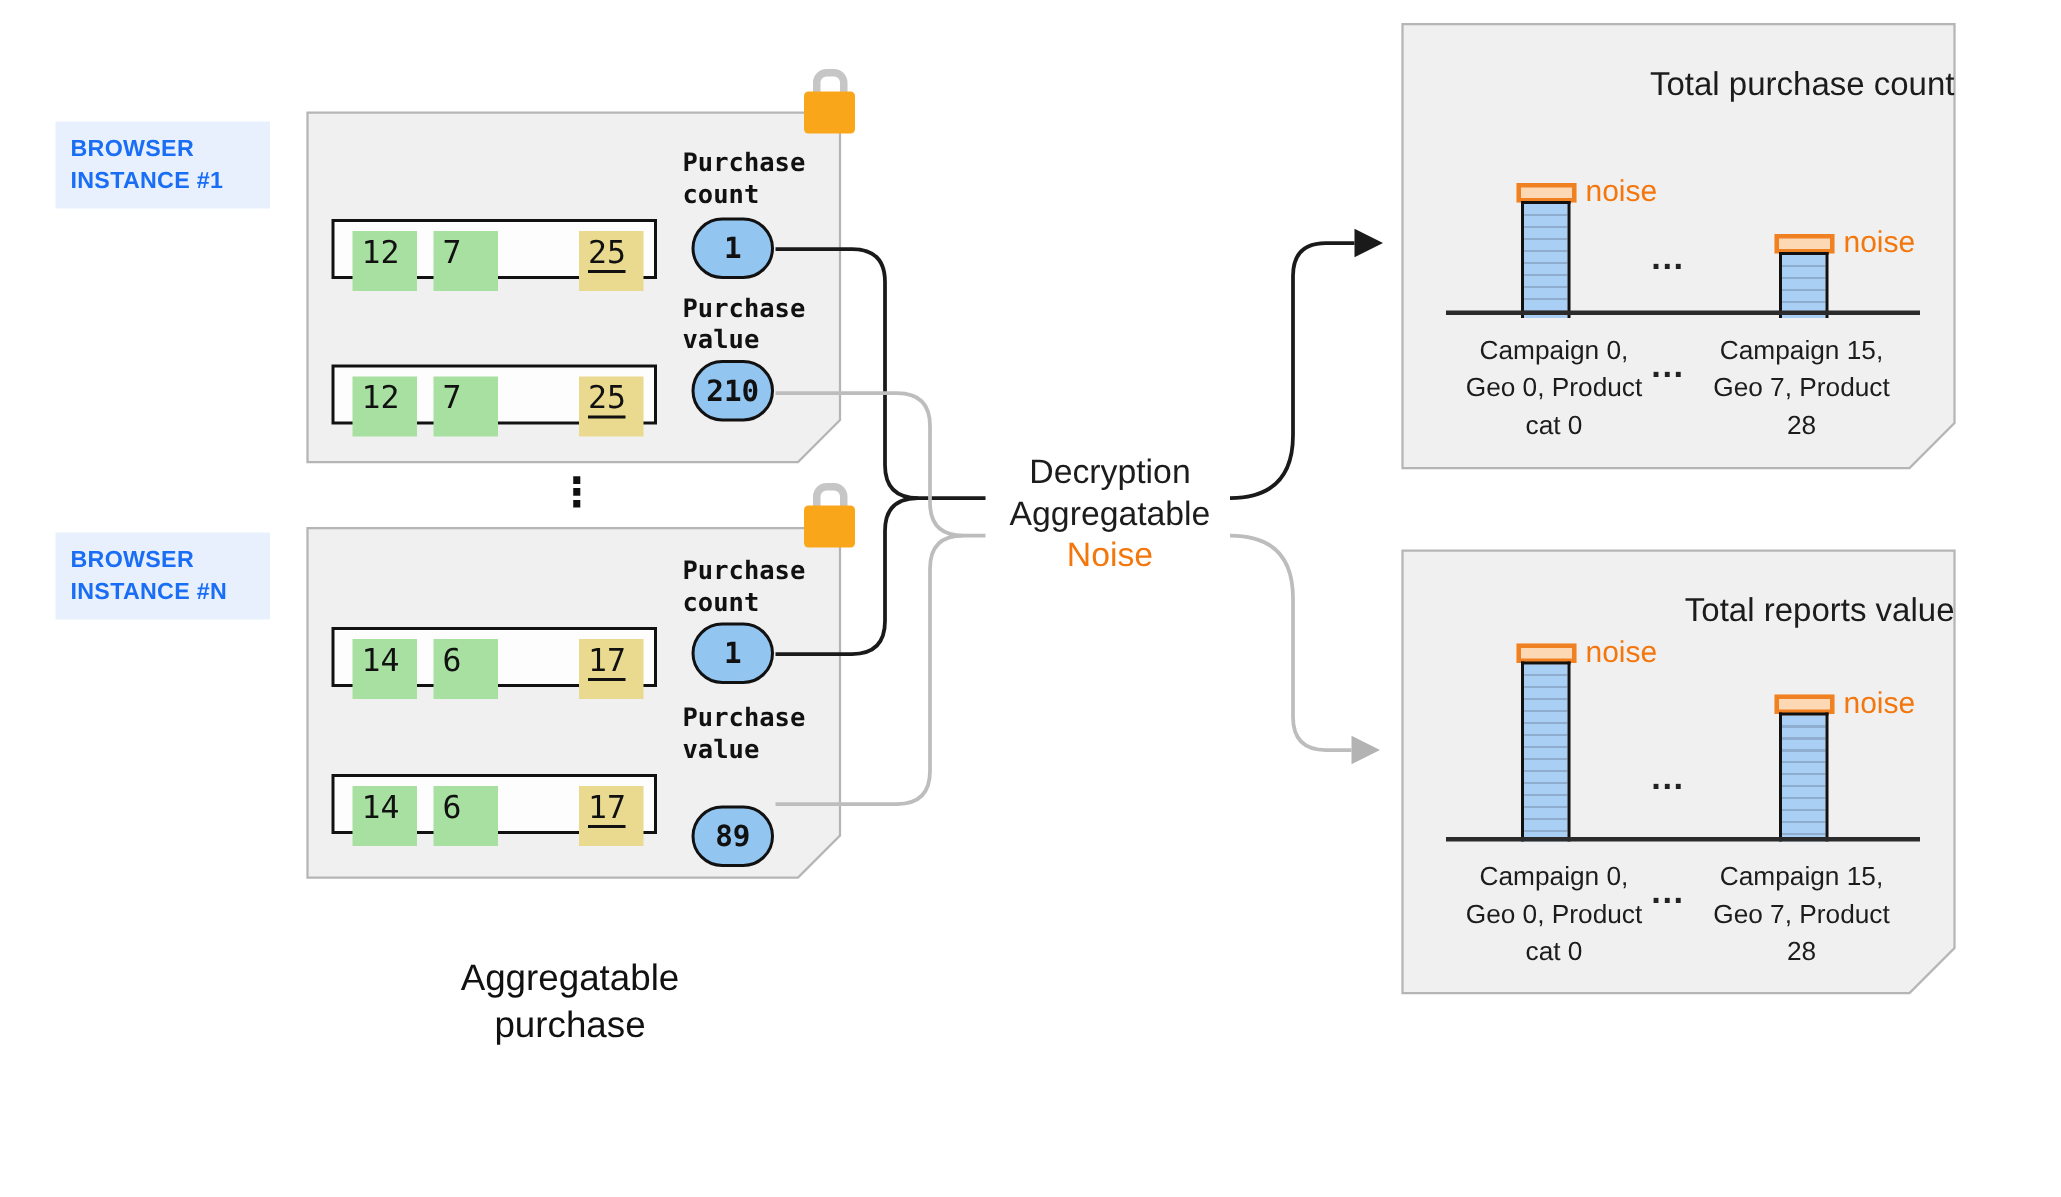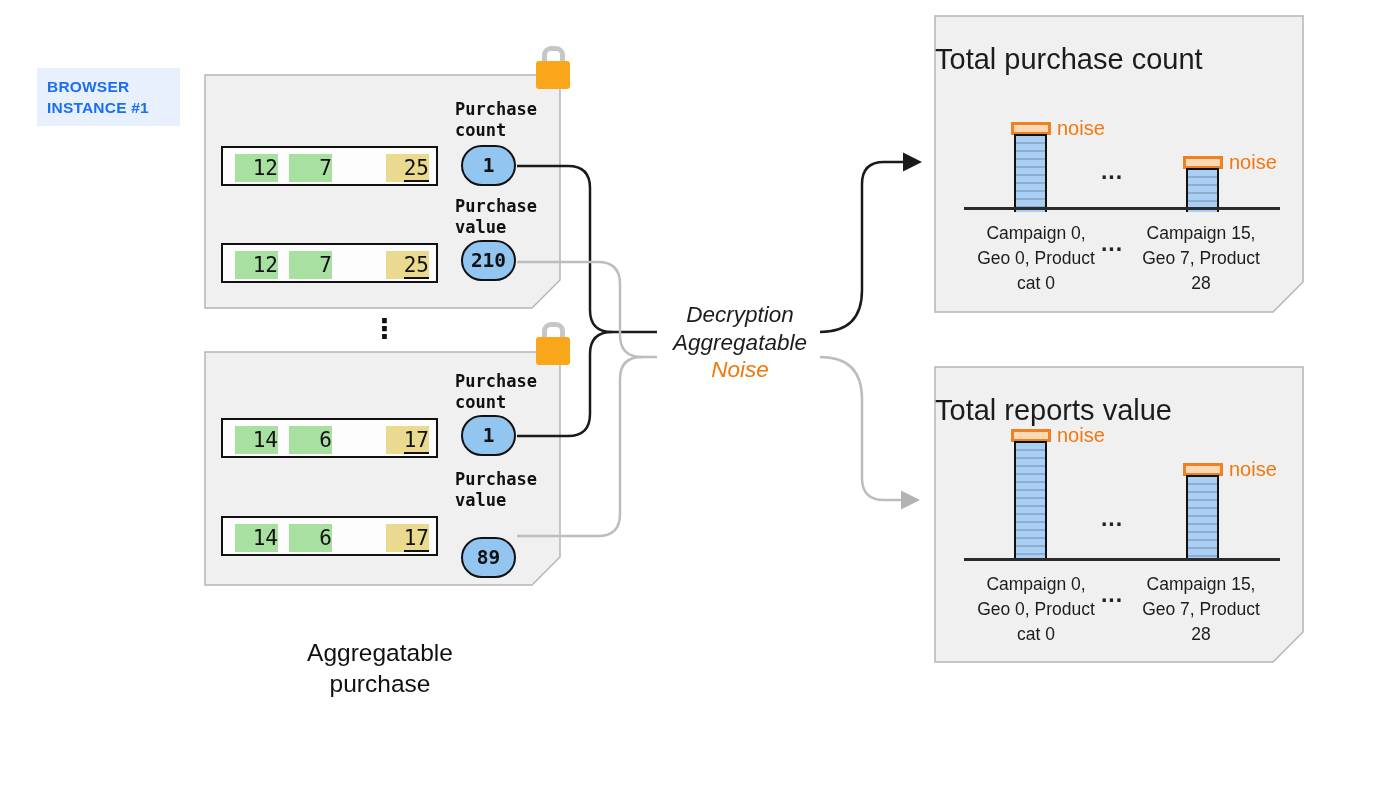--- a/index.html
+++ b/index.html
@@ -8,22 +8,22 @@
   .abs{position:absolute;}
   svg.layer{position:absolute;left:0;top:0;z-index:0;}
   .content{position:absolute;left:0;top:0;width:100%;height:100%;z-index:1;}
 
   
   .inst-label{width:123px;padding:8px 10px;background:#e8f0fe;color:#1a6ef5;
               font-weight:bold;font-size:15.5px;line-height:21px;letter-spacing:.2px;}
 
   
   .row-box{width:213px;height:36px;background:#fdfdfd;border:2.5px solid #111;}
-  .chip{position:absolute;top:6px;width:43px;height:28px;font-family:"DejaVu Sans Mono",monospace;
-        font-size:21px;line-height:28px;color:#111;padding-left:6px;box-sizing:border-box;text-align:right;}
+  .chip{position:absolute;top:6px;width:43px;height:40px;font-family:"DejaVu Sans Mono",monospace;
+        font-size:21px;line-height:28px;color:#111;padding-left:6px;box-sizing:border-box;}
   .chip.green{background:#a8e0a2;}
   .chip.yellow{background:#e9da8f;}
   .chip .u{display:inline-block;line-height:23px;border-bottom:2.5px solid #111;}
 
   
   .mono-label{width:95px;font-family:"DejaVu Sans Mono",monospace;font-weight:bold;
               font-size:17px;line-height:21px;color:#111;}
   .bubble{width:51px;height:37px;background:#92c5f0;border:2.5px solid #111;border-radius:21px;
           text-align:center;font-family:"DejaVu Sans Mono",monospace;font-weight:bold;
           font-size:19.5px;line-height:37px;color:#111;}
@@ -32,27 +32,27 @@
   .lock{width:36px;height:44px;}
   .lock .shackle{position:absolute;left:6px;top:0;width:13px;height:16px;
                  border:5px solid #c6c6c6;border-radius:9px;}
   .lock .body{position:absolute;left:0;top:15px;width:34px;height:28px;
               background:#faa61a;border-radius:3px;}
 
   .vdots{font-family:"DejaVu Sans",sans-serif;font-weight:bold;font-size:27px;
          line-height:34px;color:#111;}
 
   
-  .process{width:220px;text-align:center;font-size:22.5px;line-height:27.5px;color:#1c1c1c;font-style:italic;}
+  .process{width:220px;text-align:center;font-size:22.5px;line-height:27.5px;color:#1c1c1c;}
   .process .noise{color:#f4770e;}
 
   .caption{width:220px;text-align:center;font-size:24.5px;line-height:31px;color:#111;}
 
   
-  .card-title{width:368px;text-align:left;font-size:29px;color:#1c1c1c;}
+  .card-title{width:368px;text-align:right;font-size:22px;color:#1c1c1c;}
   .bar{width:29px;border:2.5px solid #111;border-bottom:none;
        background:repeating-linear-gradient(to bottom,#aacff5 0px,#aacff5 6.5px,#8fadce 6.5px,#8fadce 8px);}
   .cap{width:34px;height:7px;background:#fcd9b4;border:3px solid #f08122;}
   .noise-txt{font-size:20px;color:#f4770e;}
   .baseline{width:316px;height:3px;background:#2b2b2b;}
   .axis-label{width:124px;text-align:center;font-size:17.5px;line-height:25px;color:#1c1c1c;}
   .hdots{width:60px;text-align:center;font-weight:bold;font-size:23px;color:#222;letter-spacing:1px;}
 </style>
 </head>
 <body>
@@ -73,21 +73,22 @@
     <polygon points="903,152.5 922,162 903,171.5" fill="#1a1a1a"></polygon>
 
     <path d="M517 262 H598 Q620 262 620 284 V335 Q620 357 642 357 H657" fill="none" stroke="#bdbdbd" stroke-width="2.5"></path>
     <path d="M517 536 H598 Q620 536 620 514 V379 Q620 357 642 357" fill="none" stroke="#bdbdbd" stroke-width="2.5"></path>
     <path d="M820 357 Q862 357 862 399 V478 Q862 500 884 500 H901" fill="none" stroke="#bdbdbd" stroke-width="2.5"></path>
     <polygon points="901,490.5 920,500 901,509.5" fill="#b3b3b3"></polygon>
   </svg>
 
   <div class="content">
 
-    <div class="abs inst-label" style="left:37px;top:68px;">BROWSER INSTANCE #1</div>
+    <div class="abs inst-label" style="left:37px;top:81px;">BROWSER INSTANCE #1</div>
+    <div class="abs inst-label" style="left:37px;top:355px;">BROWSER INSTANCE #N</div>
 
     <div class="abs lock" style="left:536px;top:46px;">
       <div class="shackle"></div>
       <div class="body"></div>
     </div>
     <div class="abs lock" style="left:536px;top:322px;">
       <div class="shackle"></div>
       <div class="body"></div>
     </div>
 

